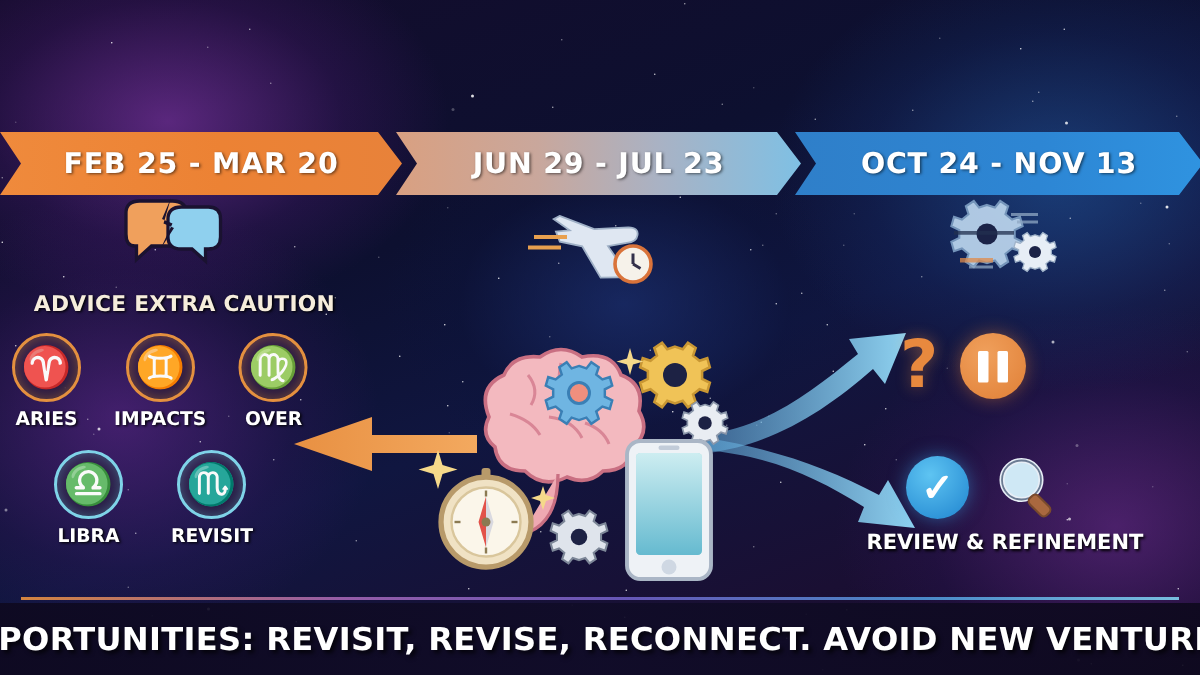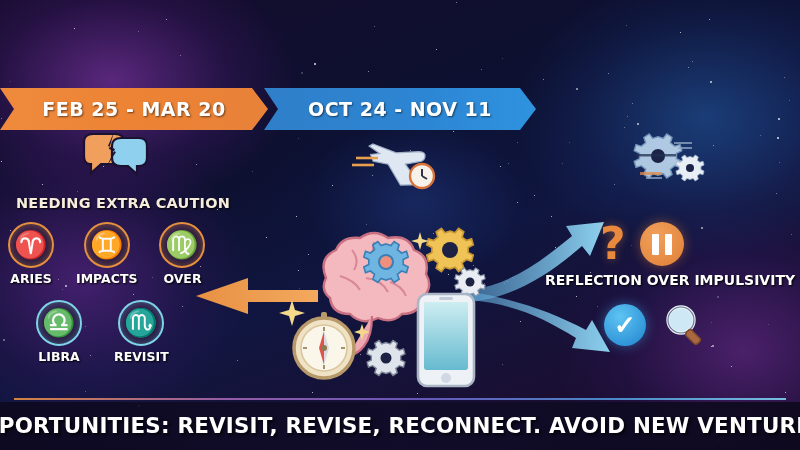--- a/index.html
+++ b/index.html
@@ -294,22 +294,25 @@
       <div class="star" style="width: 1px; height: 1px; left: 710.833px; top: 345.859px; opacity: 0.84;"></div>
       <div class="star" style="width: 1px; height: 1px; left: 298.714px; top: 287.51px; opacity: 0.29;"></div>
       <div class="star" style="width: 1px; height: 1px; left: 404.897px; top: 307.891px; opacity: 0.48;"></div>
     </div>
 
 
   <div class="chev-bar">
     <div class="chev c1">
       <span>FEB 25 - MAR 20</span>
     </div>
+    <div class="chev c2">
+      <span>JUN 29 - JUL 23</span>
+    </div>
     <div class="chev c3">
-      <span>OCT 24 - NOV 11</span>
+      <span>OCT 24 - NOV 13</span>
     </div>
   </div>
 
   <svg style="position:absolute;left:0;top:0;width:800px;height:450px;pointer-events:none;" viewBox="0 0 800 450">
     <defs>
       <linearGradient id="gOr" x1="0" y1="0" x2="1" y2="0">
         <stop offset="0%" stop-color="#e89042"></stop>
           <stop offset="100%" stop-color="#f3a95f"></stop>
       </linearGradient>
       <linearGradient id="gBl" x1="0" y1="0" x2="1" y2="0">
@@ -332,21 +335,21 @@
   </svg>
 
   <div class="col-left">
 
     <svg style="position:absolute;left:78px;top:0px;" width="72" height="56" viewBox="0 0 72 56">
       <path d="M6 10 q0-8 9-8 h22 q9 0 9 8 v14 q0 8-9 8 h-14 l-10 9 v-9 h-1 q-6 0-6-8 Z" fill="#f0a05c" stroke="#1a1230" stroke-width="2.2"></path>
       <path d="M34 14 q0-8 9-8 h18 q8 0 8 8 v12 q0 8-8 8 h-2 v8 l-9-8 h-7 q-9 0-9-8 Z" fill="#8fd0ee" stroke="#1a1230" stroke-width="2.2"></path>
       <path d="M36 0 L30 14 L37 17 L29 34 L38 20 L31 17 Z" fill="#1a1230"></path>
     </svg>
 
-    <div class="caution-title">NEEDING EXTRA CAUTION</div>
+    <div class="caution-title">ADVICE EXTRA CAUTION</div>
 
     <div class="zodiac-row" style="left:8px; top:90px; gap:22px;">
       <div class="z-item">
         <div class="z-circle warm">♈</div>
         <div class="z-label">ARIES</div>
       </div>
       <div class="z-item">
         <div class="z-circle warm">♊</div>
         <div class="z-label">IMPACTS</div>
       </div>
@@ -468,30 +471,30 @@
       </g>
     </svg>
 
     <div class="r-icons" style="left:60px; top:90px;">
       <div class="qmark">?</div>
       <div class="pause">
           <i></i>
           <i></i>
         </div>
     </div>
-    <div class="r-label" style="top:140px;">REFLECTION OVER IMPULSIVITY</div>
 
     <div class="r-icons" style="left:64px; top:170px; gap:16px;">
       <div class="checkc">✓</div>
       <svg width="46" height="46" viewBox="0 0 46 46">
         <circle cx="19" cy="18" r="13" fill="#cfe8f5" stroke="#e7eef6" stroke-width="3.4"></circle>
         <circle cx="19" cy="18" r="13" fill="none" stroke="#6b7b93" stroke-width="1.2"></circle>
         <rect x="27" y="27" width="8" height="16" rx="3" transform="rotate(-45 31 35)" fill="#a9683f" stroke="#7a4a2c" stroke-width="1.4"></rect>
       </svg>
     </div>
+    <div class="r-label" style="top:222px;">REVIEW &amp; REFINEMENT</div>
   </div>
 
   <div class="divider"></div>
   <div class="footer">
     <div class="footer-text">OPPORTUNITIES: REVISIT, REVISE, RECONNECT. AVOID NEW VENTURES.</div>
   </div>
 
 </div>
 
 </body></html>

